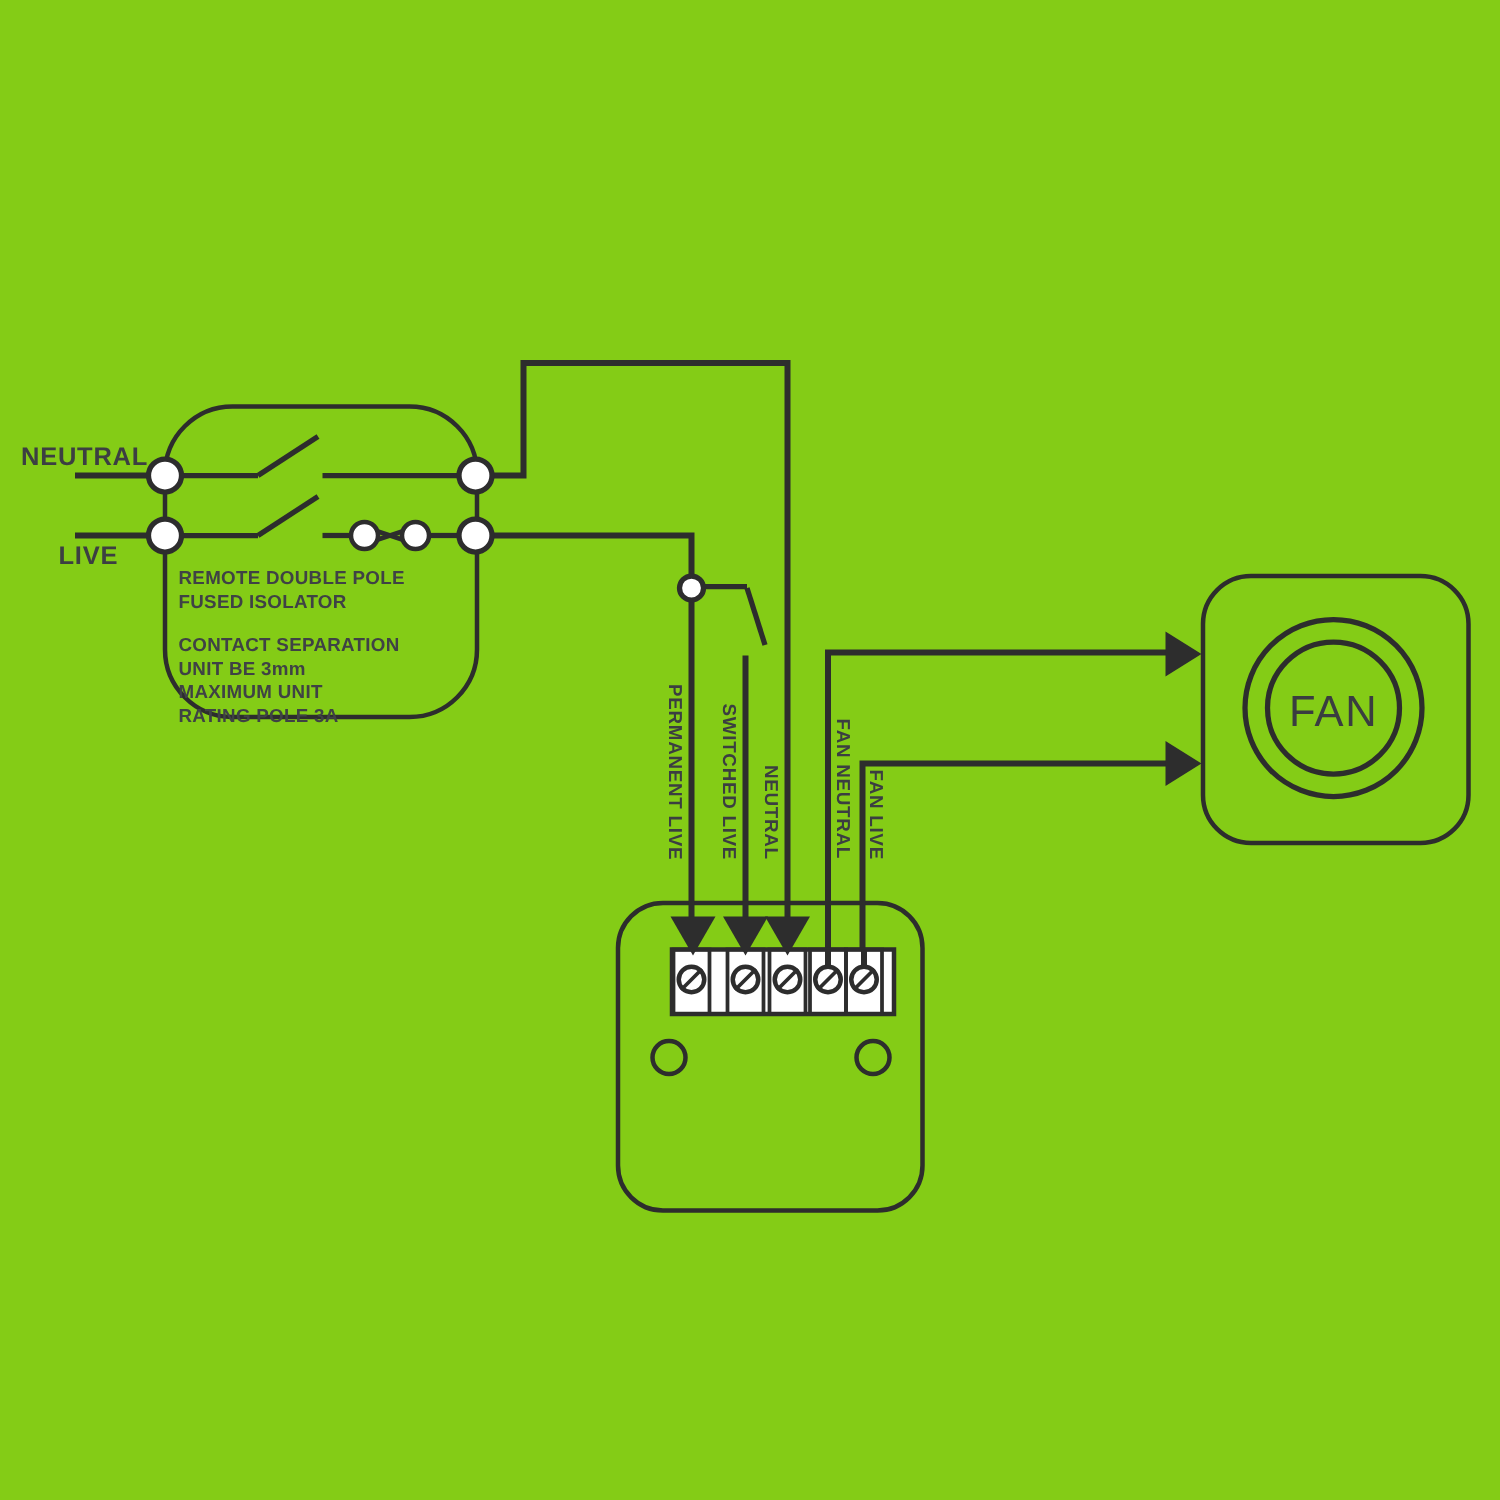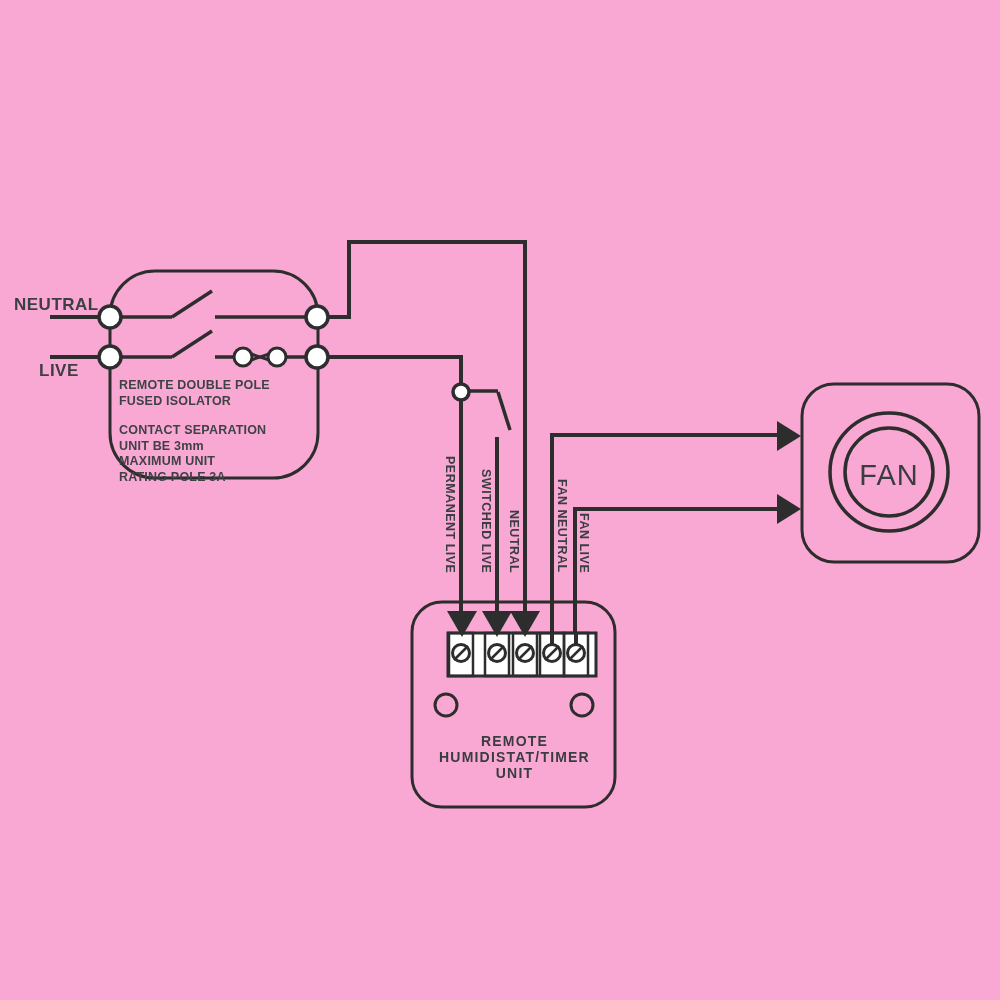--- a/index.html
+++ b/index.html
@@ -1,20 +1,20 @@
 <!DOCTYPE html>
 <html><head>
 <meta charset="utf-8">
 <style>
   html, body { margin: 0; padding: 0; background: #ffffff; }
   #stage {
     position: relative;
     width: 1000px;
     height: 1000px;
-    background: #f9a8d4;
+    background: #84cc16;
     font-family: "Liberation Sans", sans-serif;
     overflow: hidden;
   }
   #wiring-svg { position: absolute; left: 0; top: 0; }
 
   .lbl {
     position: absolute;
     color: #3c3f42;
     font-weight: bold;
     white-space: nowrap;
@@ -181,21 +181,16 @@
     <span>MAXIMUM UNIT</span>
     <span>RATING POLE 3A</span>
   </div>
 
   <div class="vlabel" style="left:443px;">PERMANENT LIVE</div>
   <div class="vlabel" style="left:479px;">SWITCHED LIVE</div>
   <div class="vlabel" style="left:507px;">NEUTRAL</div>
   <div class="vlabel" style="left:555px;">FAN NEUTRAL</div>
   <div class="vlabel" style="left:577px;">FAN LIVE</div>
 
-  <div class="unit-text">
-    <span>REMOTE</span>
-    <span>HUMIDISTAT/TIMER</span>
-    <span>UNIT</span>
-  </div>
 
   <div class="fan-lbl">FAN</div>
 
 </div>
 
 </body></html>

